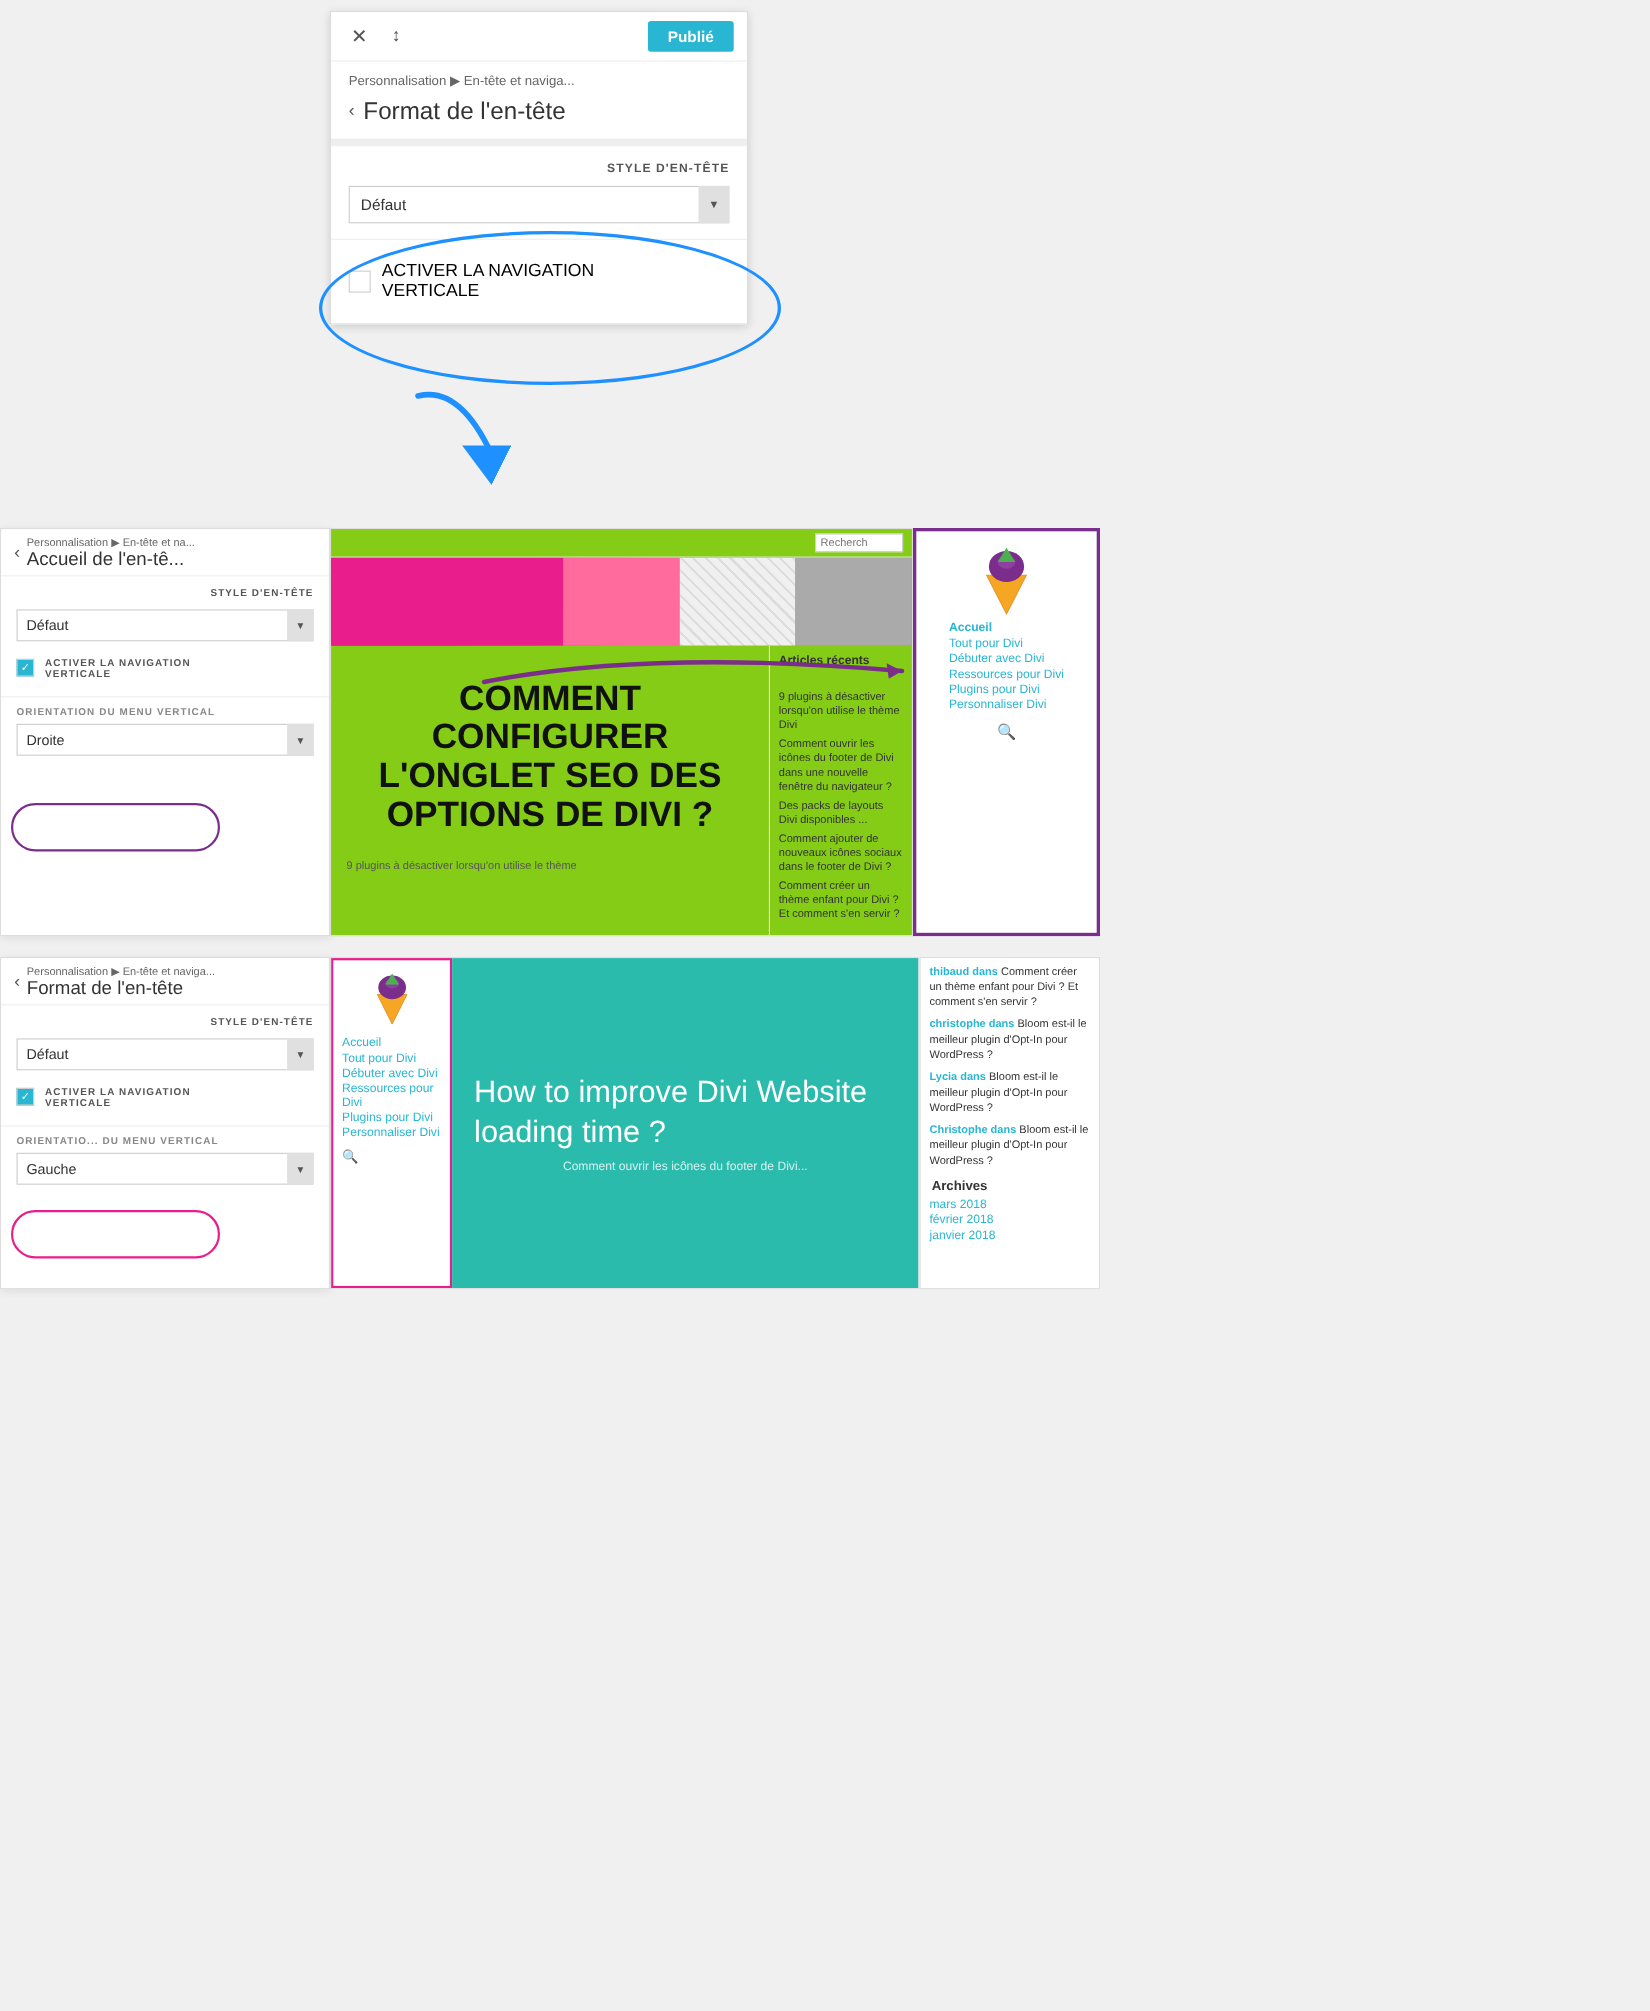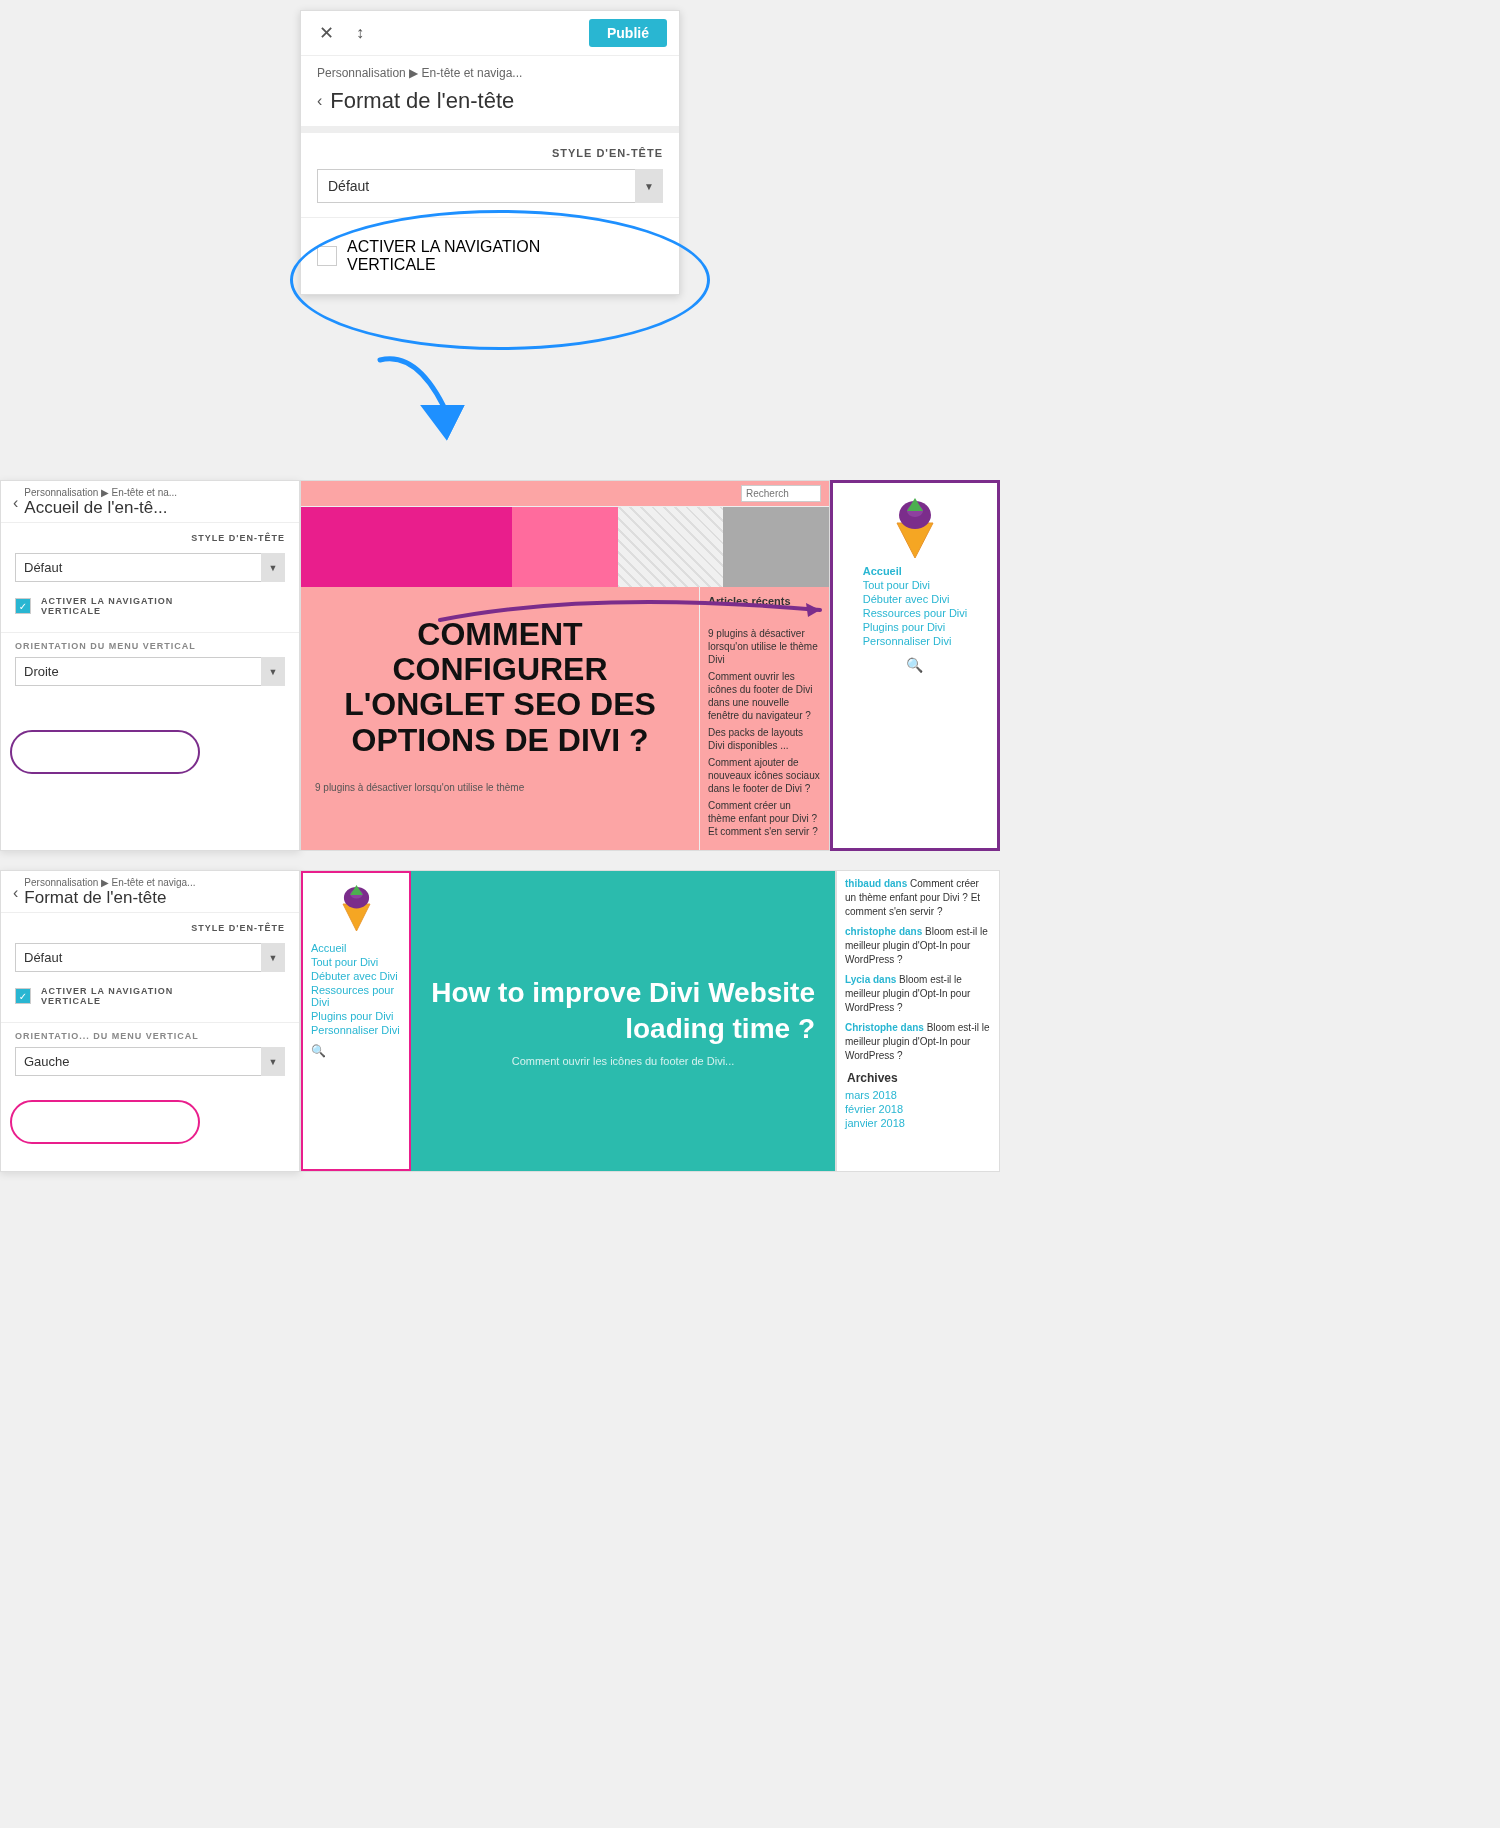--- a/index.html
+++ b/index.html
@@ -171,21 +171,21 @@
       width: 300px;
       background: #fff;
       border: 1px solid #ddd;
       box-shadow: 0 2px 8px rgba(0,0,0,0.1);
       flex-shrink: 0;
     }
 
     
     .center-content-mid {
       flex: 1;
-      background: #fca5a5;
+      background: #84cc16;
       border: 1px solid #ddd;
       overflow: hidden;
       position: relative;
     }
 
     
     .right-sidebar-mid {
       width: 170px;
       background: #fff;
       border: 3px solid #7b2d8b;
@@ -328,22 +328,22 @@
       height: 100%;
       min-height: 300px;
       display: flex;
       flex-direction: column;
       align-items: center;
       justify-content: center;
       padding: 20px;
     }
     .bot-center-title {
       font-size: 28px;
-      font-weight: 700;
-      text-align: right;
+      font-weight: 400;
+      text-align: left;
       color: #fff;
       line-height: 1.3;
     }
     .bot-center-subtitle {
       font-size: 11px;
       color: rgba(255,255,255,0.8);
       margin-top: 8px;
       text-align: center;
     }
 

